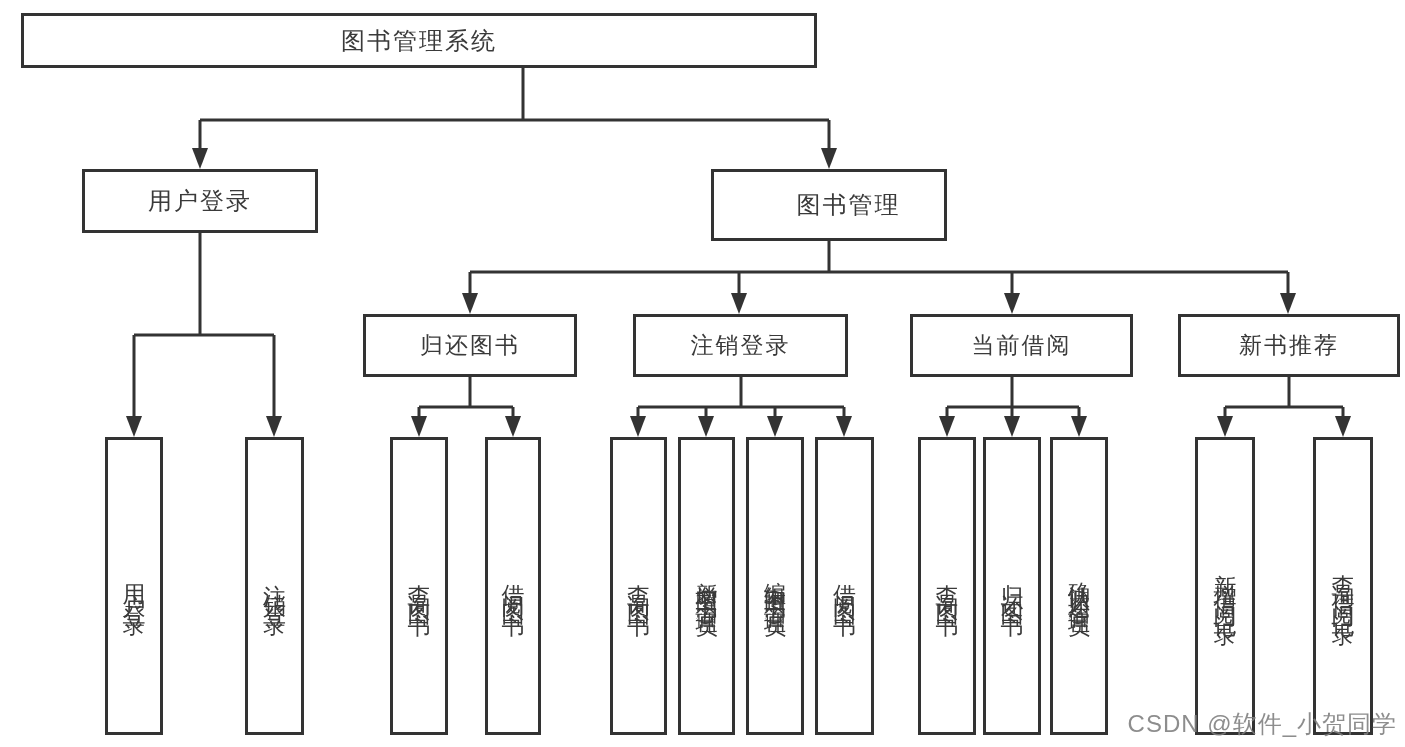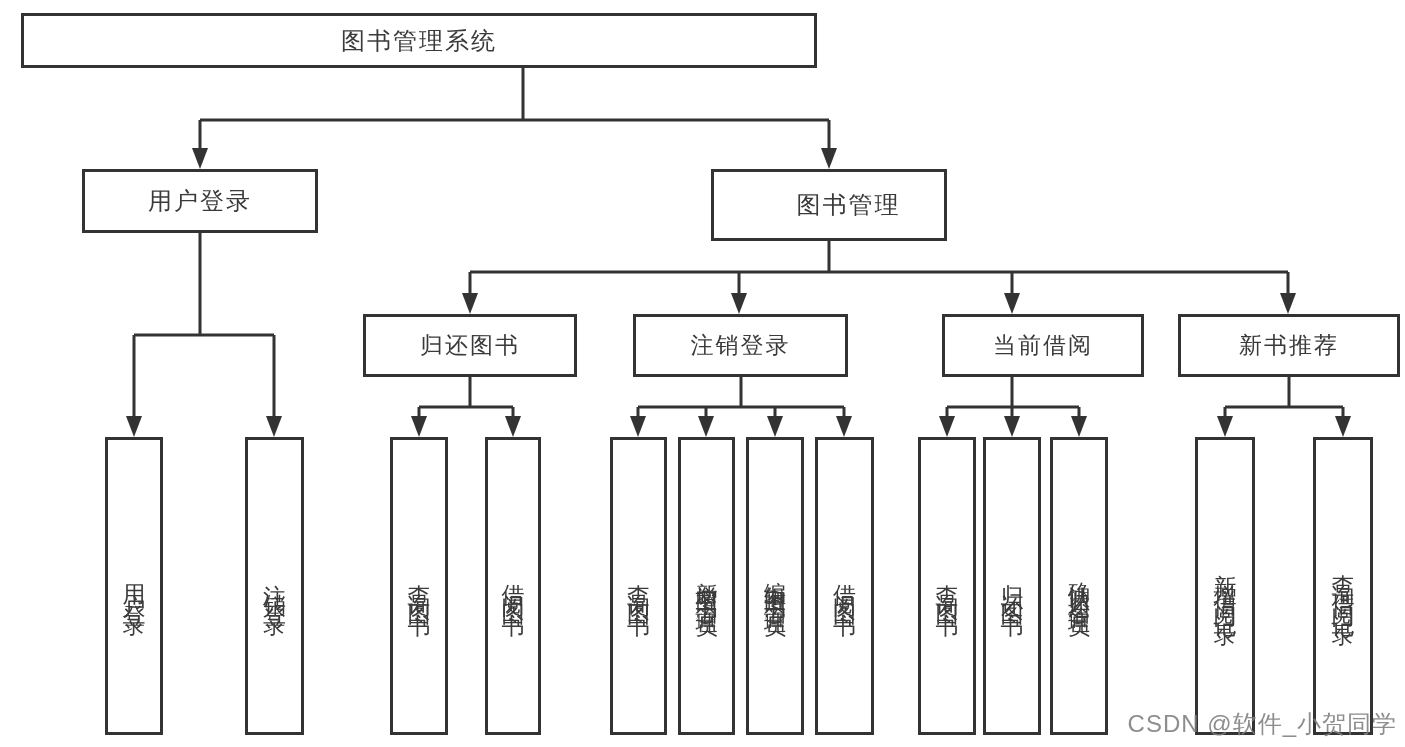--- a/index.html
+++ b/index.html
@@ -112,21 +112,21 @@
     </g>
   </svg>
 
   <div class="node h" style="left:21px;top:13px;width:796px;height:55px;">图书管理系统</div>
 
   <div class="node h" style="left:82px;top:169px;width:236px;height:64px;">用户登录</div>
   <div class="node h" style="left:711px;top:169px;width:236px;height:72px;padding-left:39px;">图书管理</div>
 
   <div class="node h l3" style="left:363px;top:314px;width:214px;height:63px;">归还图书</div>
   <div class="node h l3" style="left:633px;top:314px;width:215px;height:63px;">注销登录</div>
-  <div class="node h l3" style="left:942px;top:314px;width:202px;height:63px;">当前借阅</div>
+  <div class="node h l3" style="left:910px;top:314px;width:223px;height:63px;">当前借阅</div>
   <div class="node h l3" style="left:1178px;top:314px;width:222px;height:63px;">新书推荐</div>
 
   <div class="node v" style="left:105px;top:437px;width:58px;height:298px;">
     <span class="vtext">用户登录</span>
   </div>
   <div class="node v" style="left:245px;top:437px;width:59px;height:298px;">
     <span class="vtext">注销登录</span>
   </div>
 
   <div class="node v" style="left:390px;top:437px;width:58px;height:298px;">

